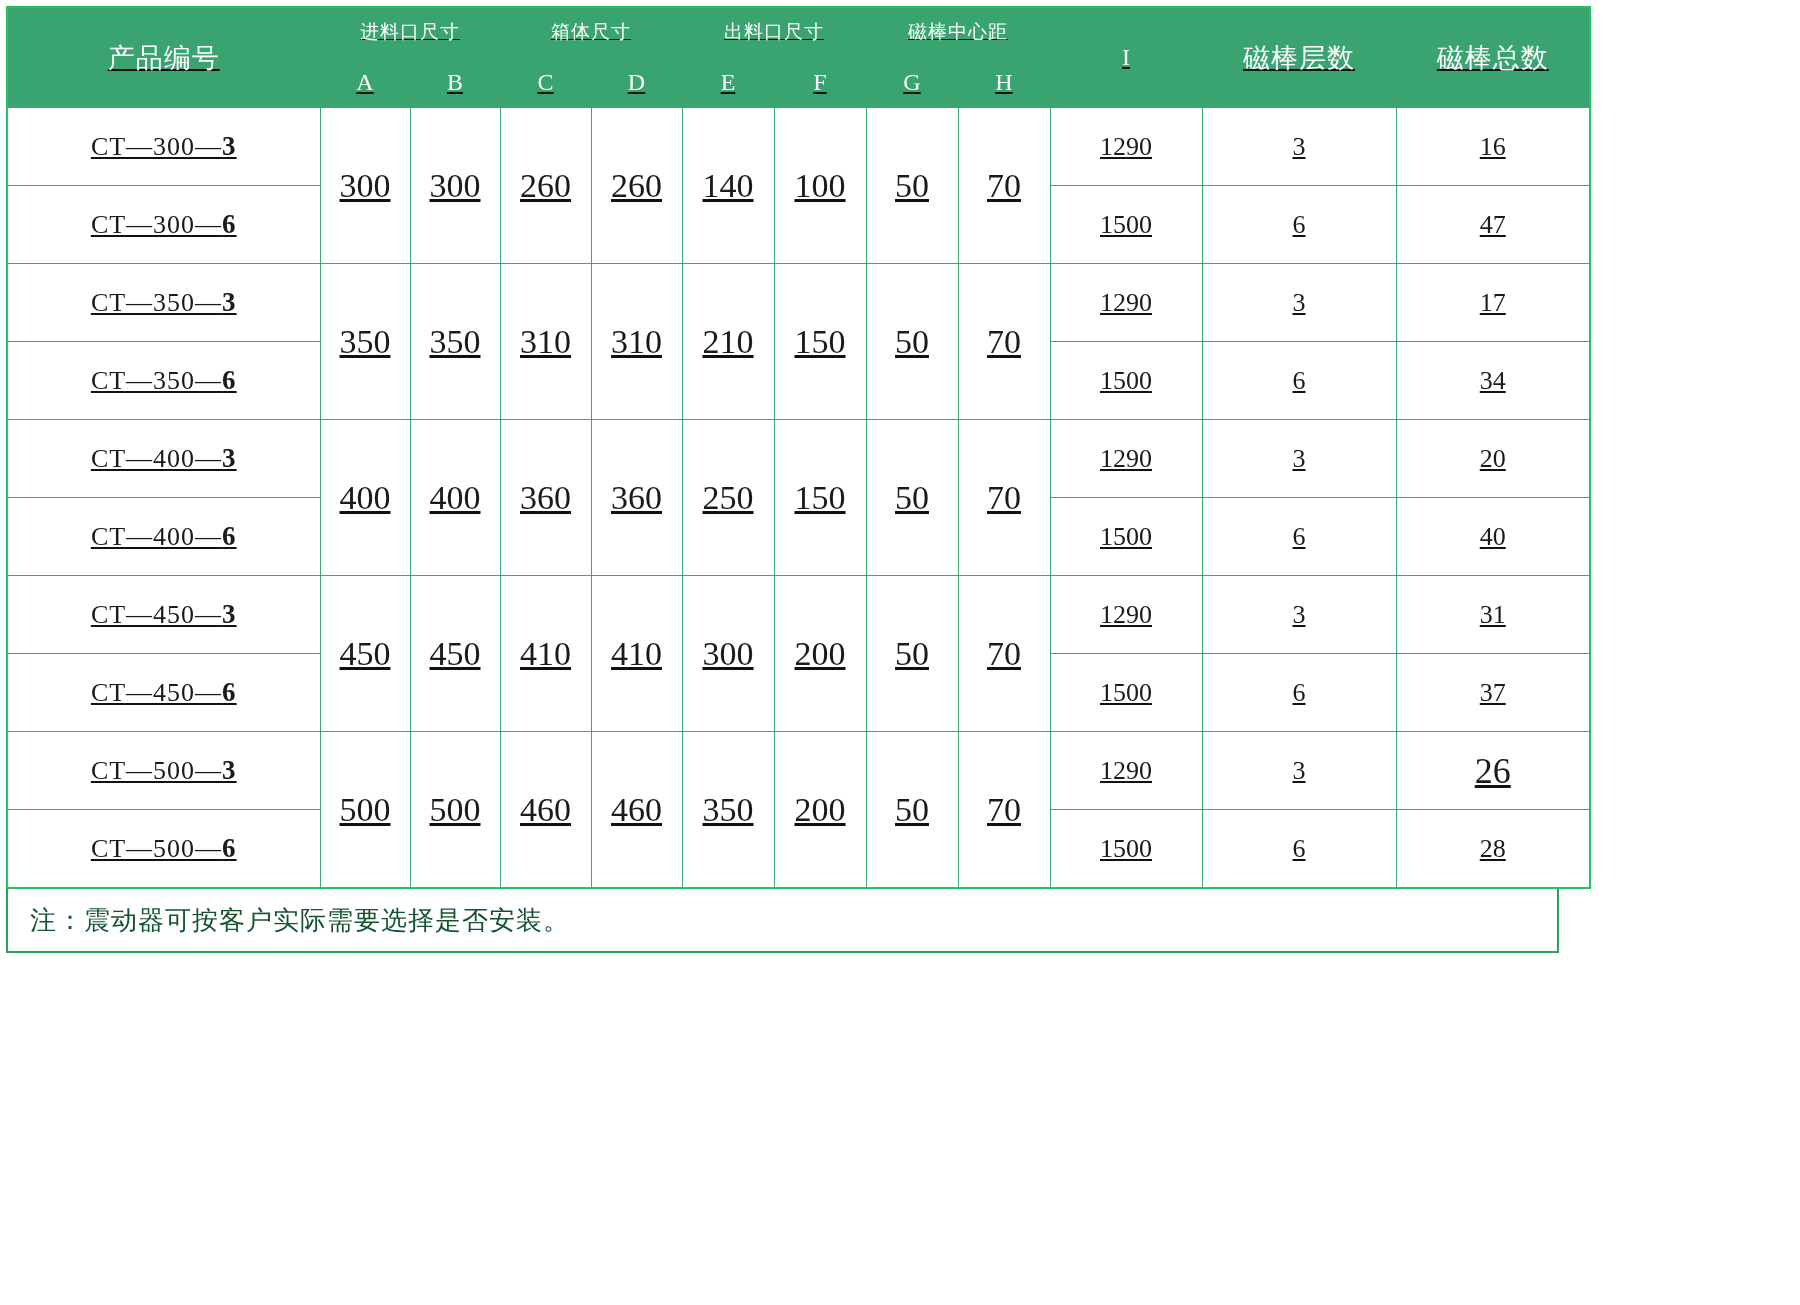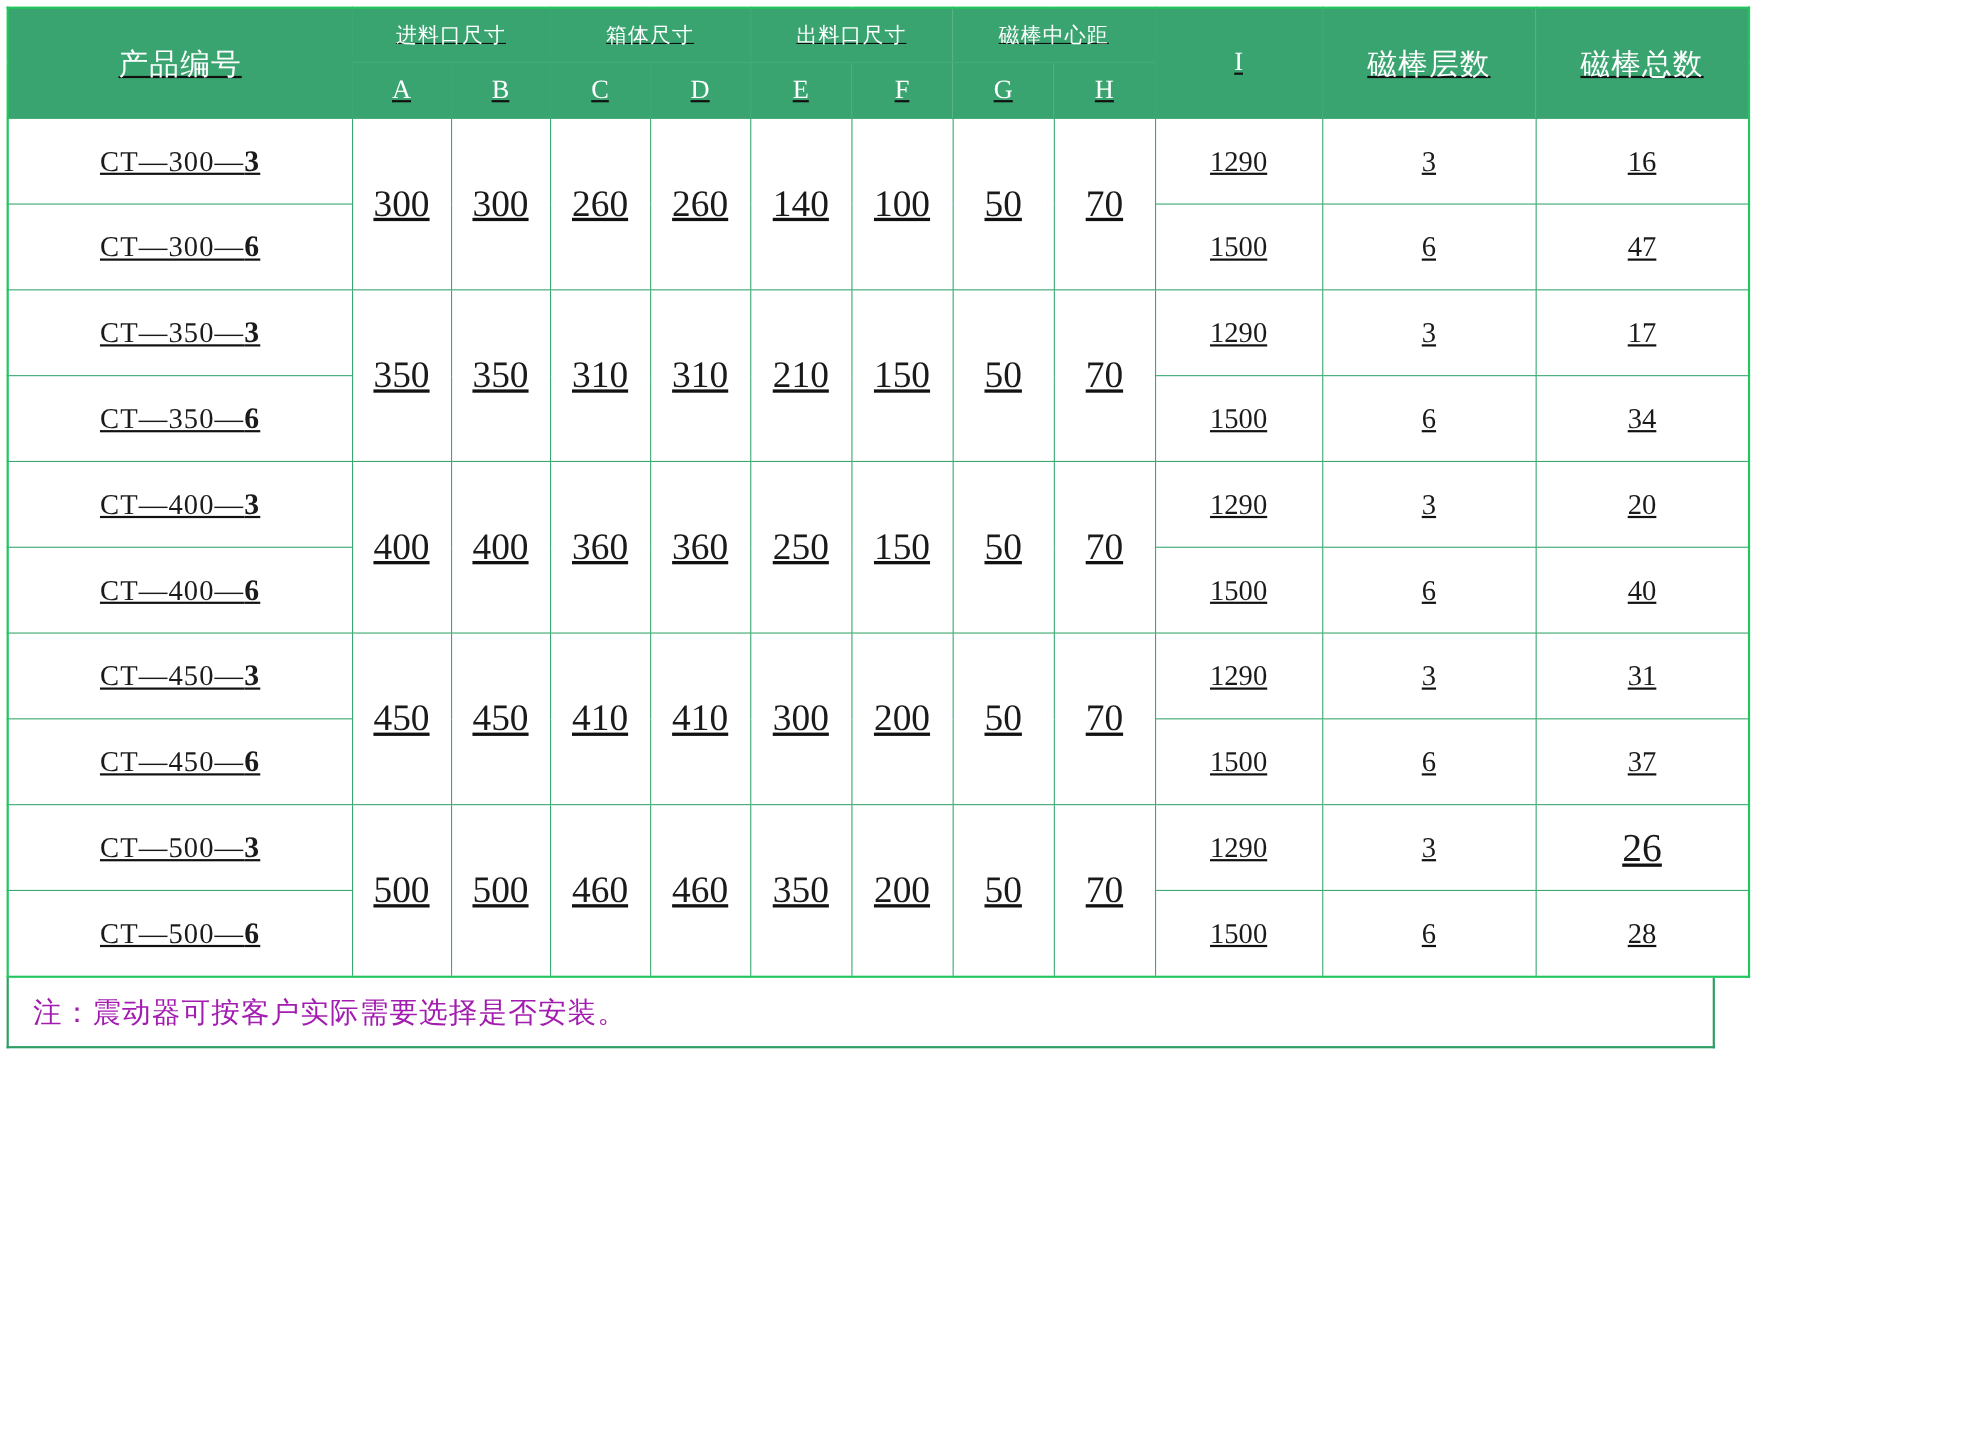--- a/index.html
+++ b/index.html
@@ -81,21 +81,21 @@
     margin-top: 0;
     border: 2px solid #2e9e62;
     border-top: none;
     width: 1553px;
     box-sizing: border-box;
     height: 64px;
     display: flex;
     align-items: center;
     padding-left: 22px;
     font-size: 26px;
-    color: #a21caf;
+    color: #14532d;
     background: #ffffff;
     letter-spacing: 1px;
   }
   
   col.c-model { width: 313px; }
   col.c-ab    { width: 90px; }
   col.c-cd    { width: 91px; }
   col.c-ef    { width: 92px; }
   col.c-gh    { width: 92px; }
   col.c-i     { width: 152px; }

